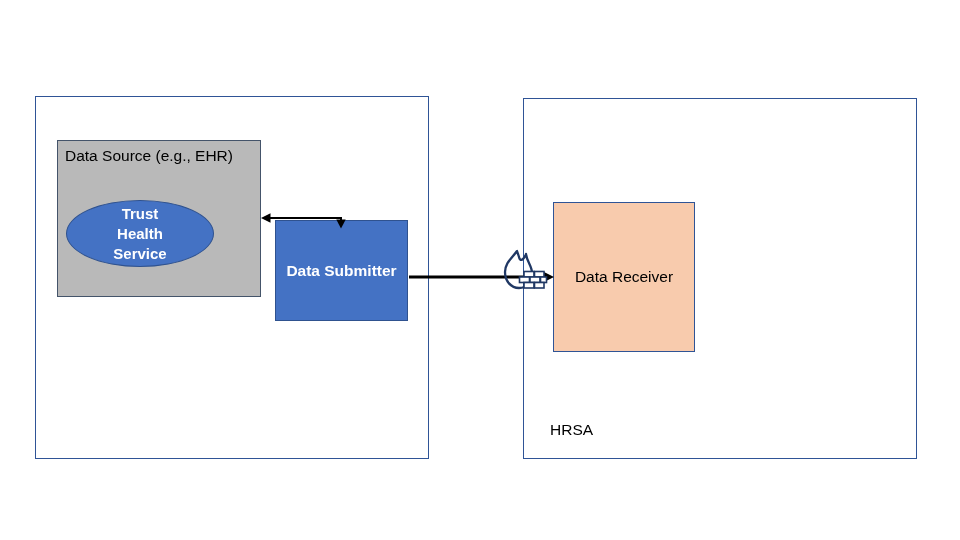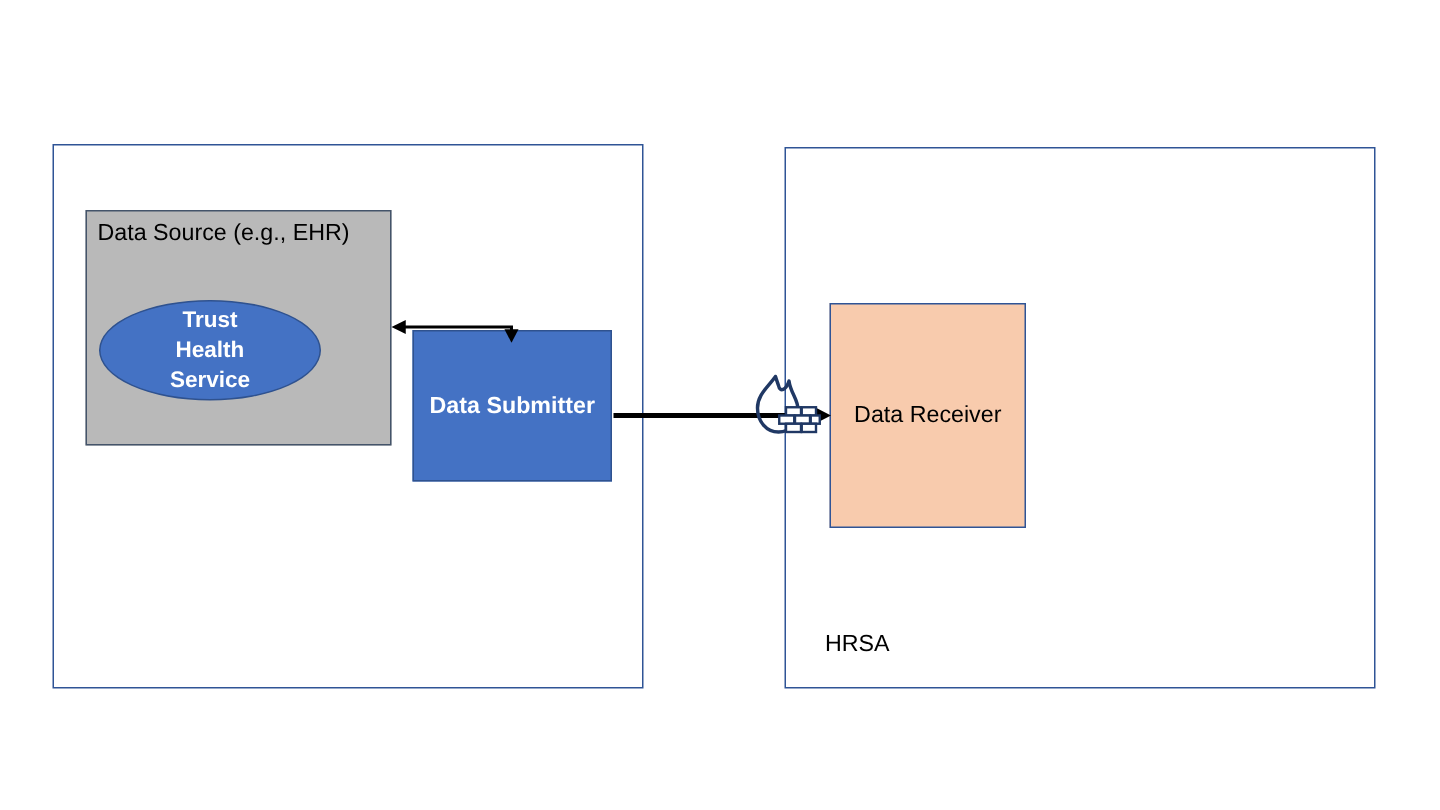--- a/index.html
+++ b/index.html
@@ -47,21 +47,21 @@
   }
   .tsp-text{
     color:var(--inverse-text);font-weight:bold;font-size:15px;line-height:20px;text-align:center;
   }
   .data-submitter{
     left:275px;top:220px;width:133px;height:101px;
     background:var(--blue-fill);border:1.5px solid var(--blue-border);
   }
   .data-submitter .box-label{color:var(--inverse-text);font-weight:bold;font-size:15.5px;}
   .data-receiver{
-    left:553px;top:202px;width:131px;height:150px;
+    left:553px;top:202px;width:142px;height:150px;
     background:var(--peach-fill);border:1.3px solid var(--peach-border);
   }
   .data-receiver .box-label{color:var(--text-color);font-size:15.5px;}
   .submission-label{
     position:absolute;left:415px;top:234px;font-size:15.5px;color:var(--text-color);white-space:nowrap;
   }
   .connector-layer{
     position:absolute;left:0;top:0;width:960px;height:540px;pointer-events:none;
   }
 </style>

